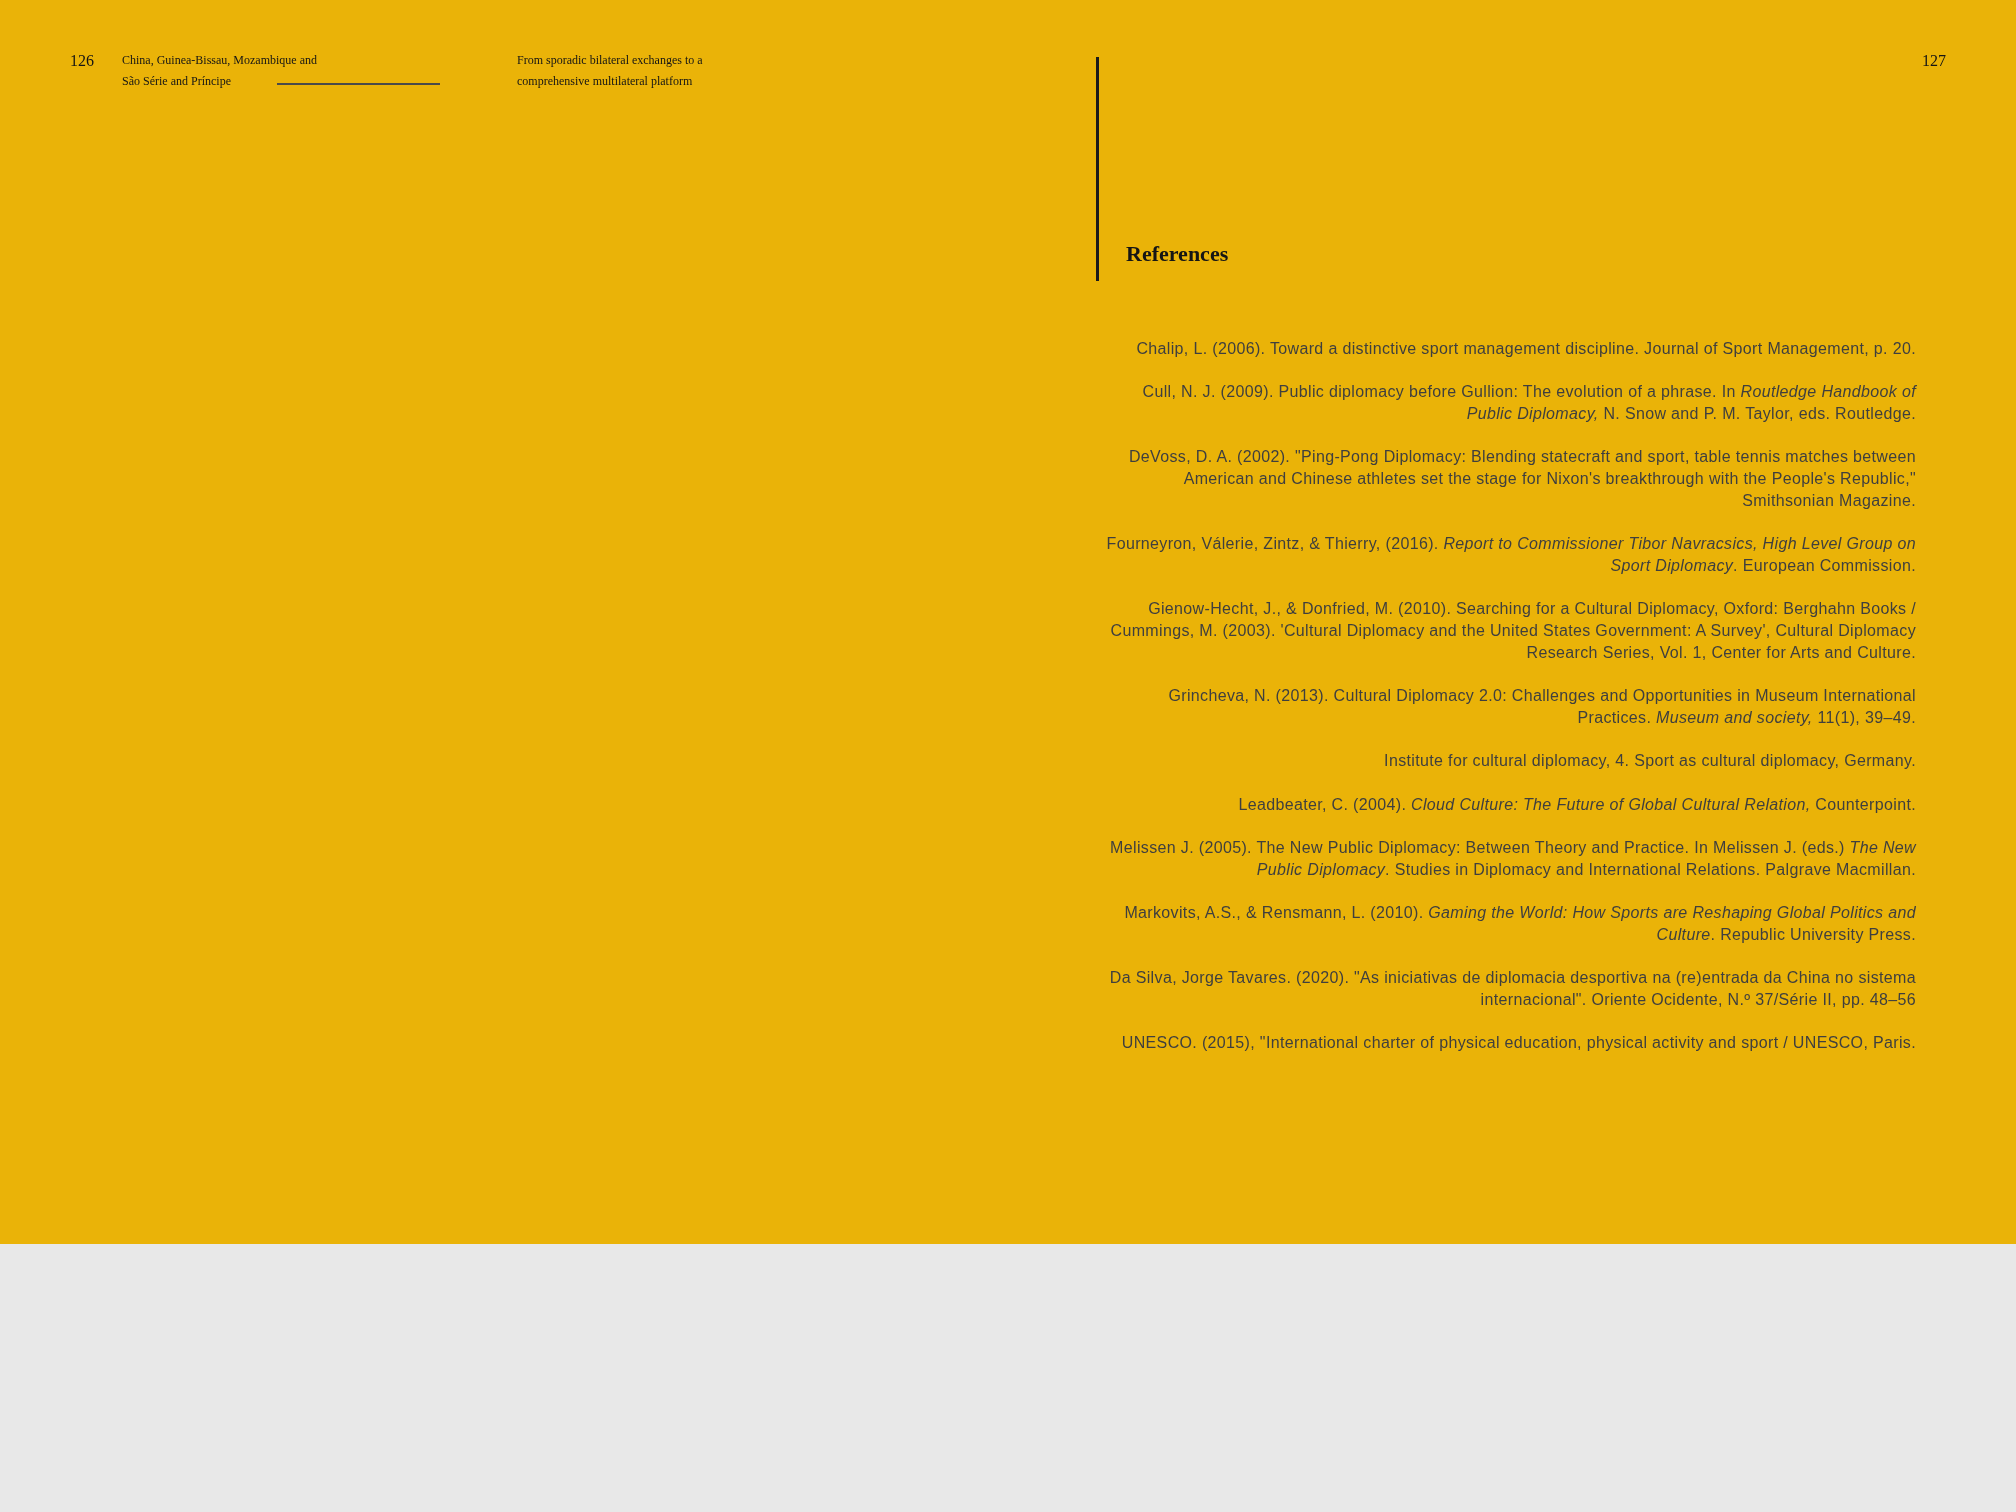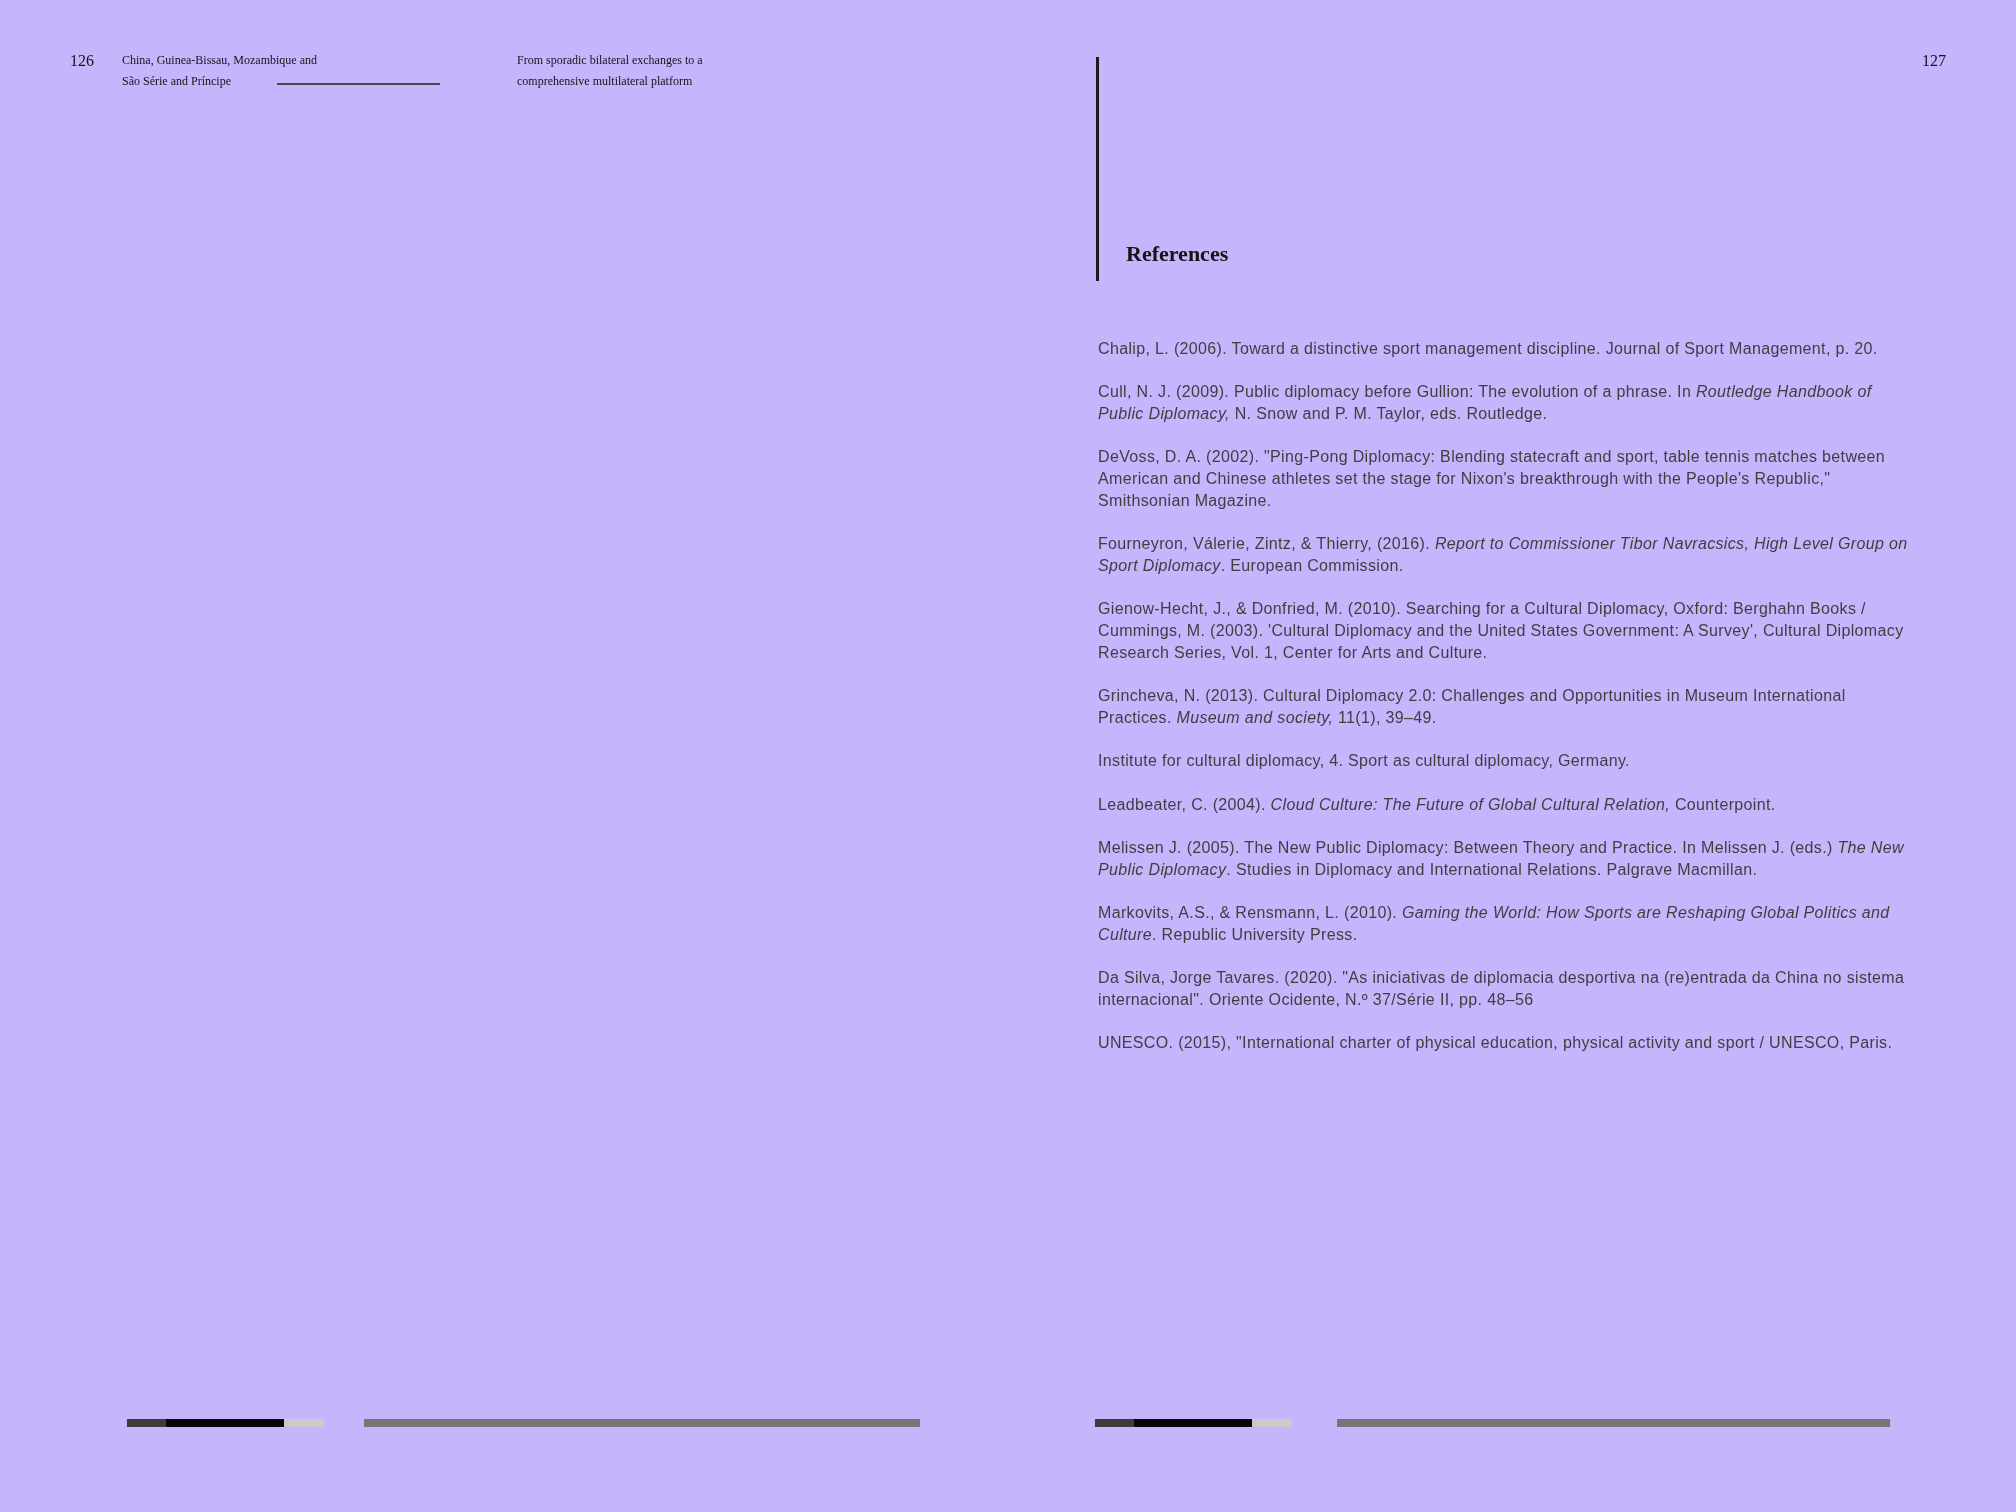--- a/index.html
+++ b/index.html
@@ -1,19 +1,19 @@
 <!DOCTYPE html>
 <html style="--heading-text: #151515; --body-text: #3f3f3f; --rule: #4a4a4a; --bar-dark: #3c3c3c; --bar-black: #050505; --bar-light: #cbcbcb; --bar-gray: #757575;"><head>
 <meta charset="utf-8">
 <style>
   html,body{margin:0;padding:0;background:#e8e8e8;}
   .canvas{
     position:relative;
-    width:2016px;height:1512px;
-    background:#c4b5fd;
+    width:2016px;height:1244px;
+    background:#eab308;
     overflow:hidden;
     font-family:"Liberation Serif","DejaVu Serif",serif;
     color:var(--heading-text,#151515);
   }
   
   .pageno{
     position:absolute;top:50px;
     font-size:16px;line-height:21px;
     color:var(--heading-text,#151515);
   }
@@ -44,21 +44,21 @@
     color:var(--heading-text,#151515);
   }
   .refs-list{
     position:absolute;left:1098px;top:338px;
     width:818px;
     font-family:"Liberation Sans","DejaVu Sans",sans-serif;
     font-size:16px;line-height:21.8px;
     letter-spacing:0.35px;
     color:var(--body-text,#3f3f3f);
   }
-  .refs-list p{margin:0 0 21.5px 0;}
+  .refs-list p{margin:0 0 21.5px 0;text-align:right;}
   .refs-list i{font-style:italic;}
   
   .bar{position:absolute;top:1419px;height:8px;}
   .seg-bar{display:flex;}
   .seg-bar-left{left:127px;}
   .seg-bar-right{left:1095px;}
   .seg-dark{width:39px;background:var(--bar-dark,#3c3c3c);}
   .seg-black{width:118px;background:var(--bar-black,#050505);}
   .seg-light{width:40px;background:var(--bar-light,#cbcbcb);}
   .gray-bar{background:var(--bar-gray,#757575);}

